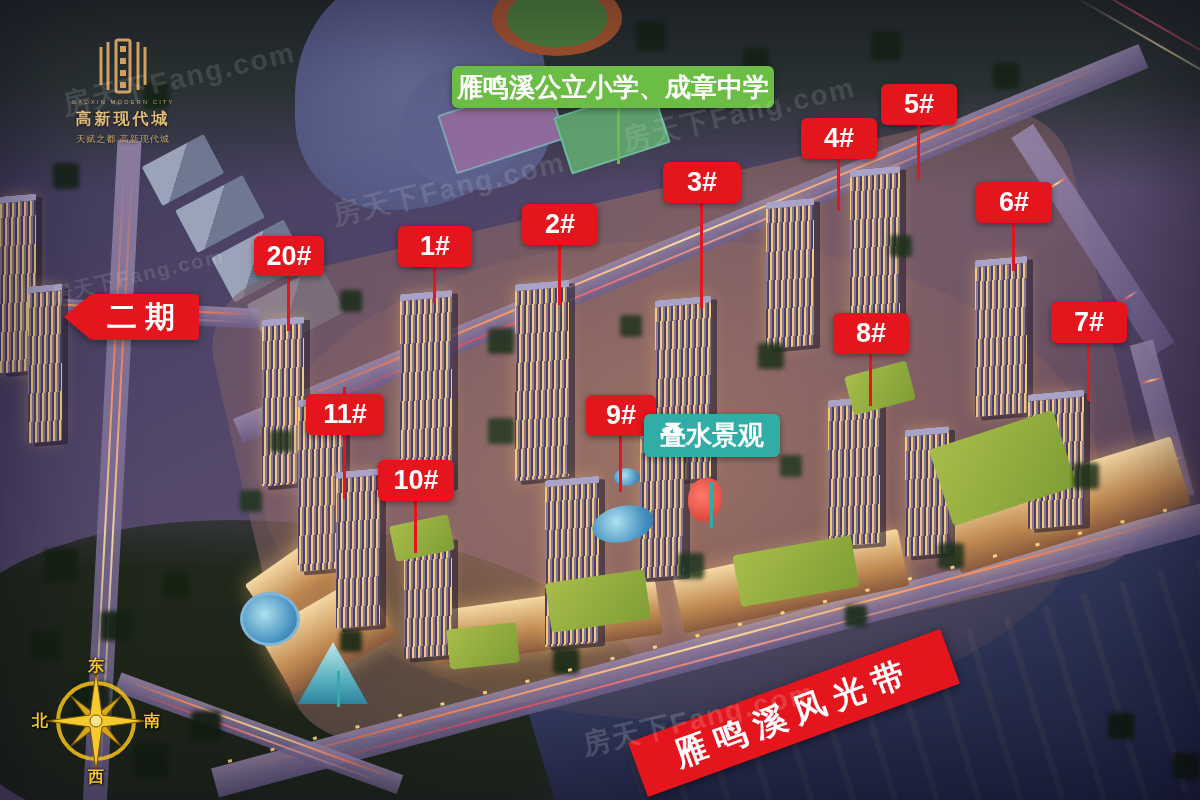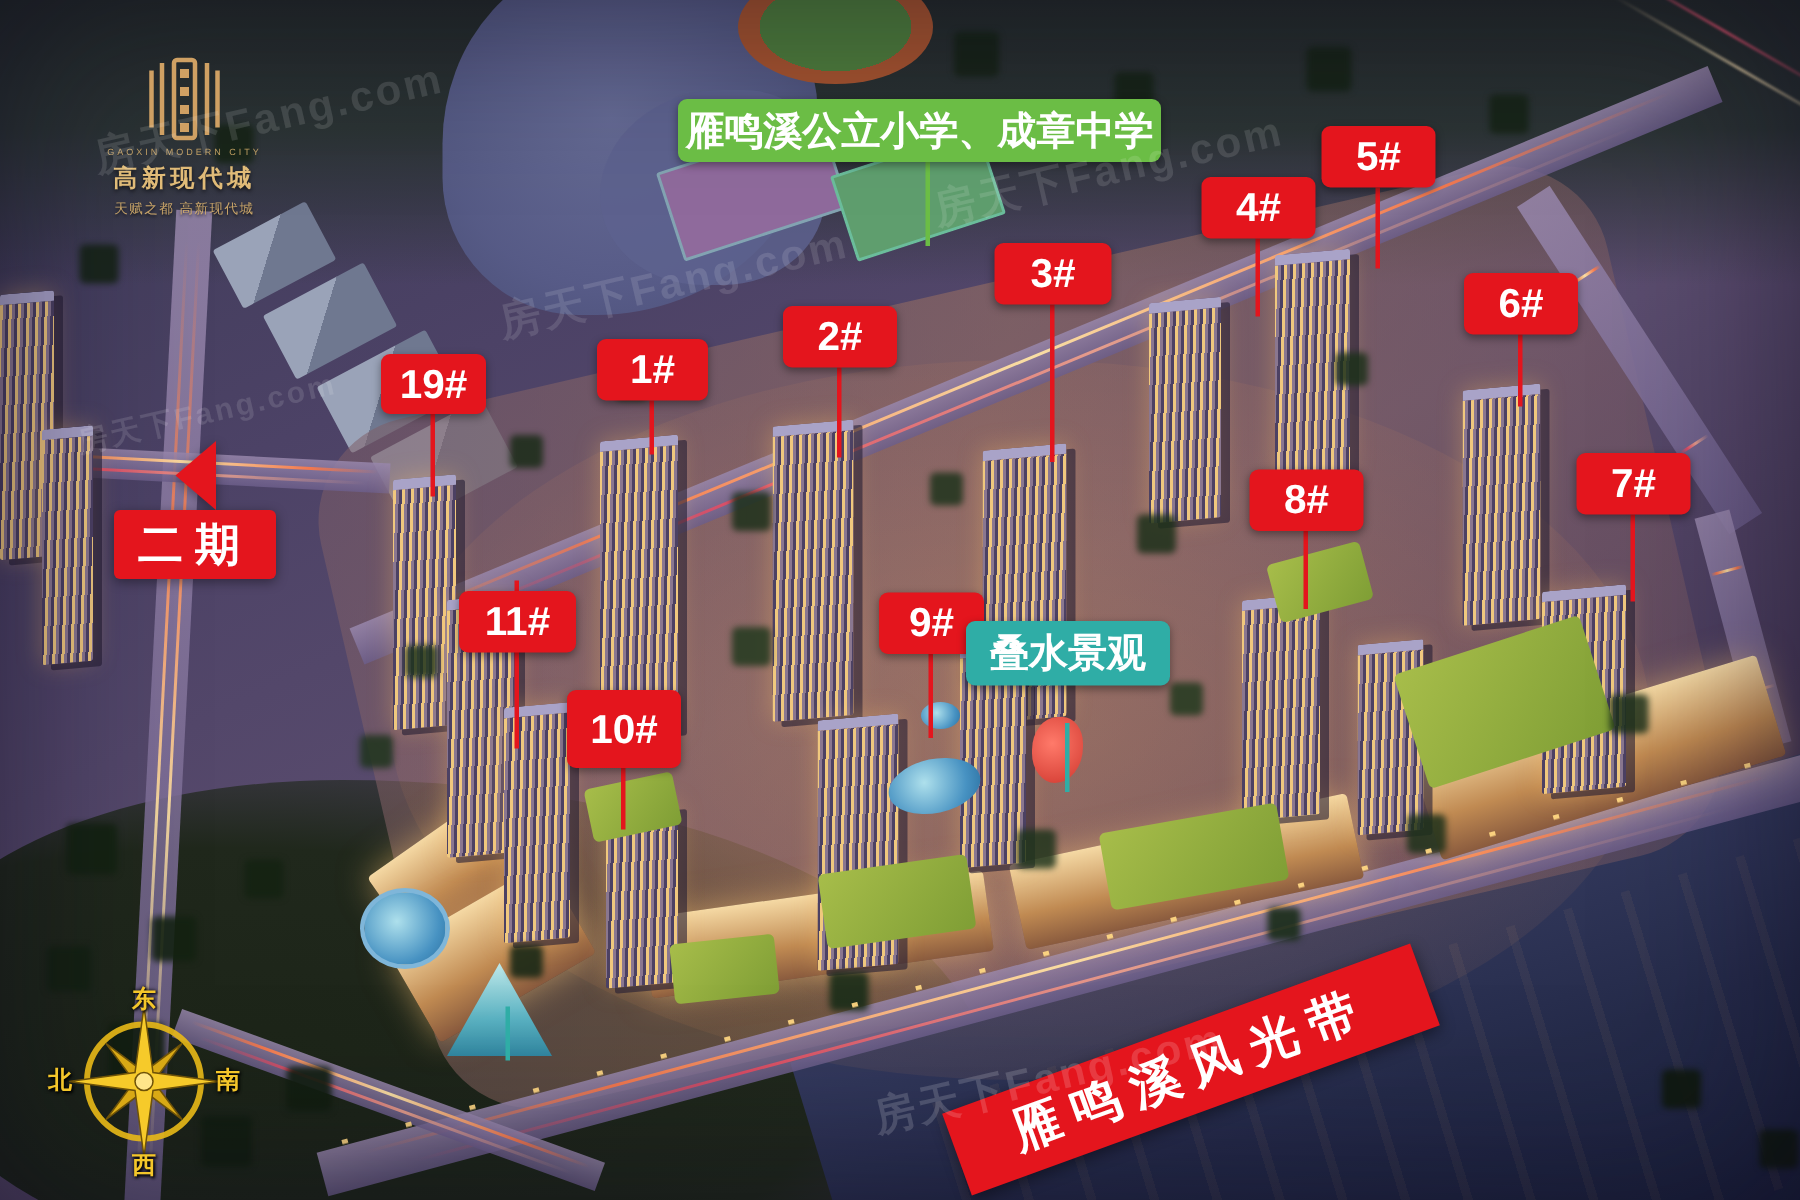--- a/index.html
+++ b/index.html
@@ -57,21 +57,21 @@
   .tag-red{background:#e4151d;font-size:27px;}
   .tag-green{background:#6bbd45;font-size:26px;}
   .tag-teal{background:#2fada6;font-size:26px;}
   .leader{position:absolute;width:3px;z-index:49;}
   .leader-red{background:#e4151d;}
   .leader-green{background:#6bbd45;}
   .leader-teal{background:#2fada6;}
   .banner{position:absolute;left:628px;top:684px;width:332px;height:58px;z-index:55;transform:rotate(-20deg);
     background:#e4151d;color:#fff;font-size:33px;font-weight:bold;letter-spacing:9px;
     display:flex;align-items:center;justify-content:center;box-shadow:0 3px 10px rgba(0,0,0,.45);white-space:nowrap;}
-  .phase2{position:absolute;left:76px;top:294px;z-index:50;display:flex;align-items:center;filter:drop-shadow(0 2px 4px rgba(0,0,0,.4));flex-direction:column;}
+  .phase2{position:absolute;left:64px;top:294px;z-index:50;display:flex;align-items:center;filter:drop-shadow(0 2px 4px rgba(0,0,0,.4));}
   .arrow-head{width:0;height:0;border-top:23px solid transparent;border-bottom:23px solid transparent;border-right:27px solid #e4151d;}
   .arrow-box{background:#e4151d;color:#fff;height:46px;padding:0 16px;font-size:30px;font-weight:bold;
     letter-spacing:8px;display:flex;align-items:center;border-radius:4px;}
   
   .logo{position:absolute;left:48px;top:34px;width:150px;z-index:50;text-align:center;color:#d8b06c;}
   .logo-title{font-size:16px;font-weight:bold;letter-spacing:3px;color:#e0bb78;text-shadow:0 1px 3px rgba(0,0,0,.7);margin-top:4px;white-space:nowrap;}
   .logo-sub{font-size:6px;letter-spacing:2px;opacity:.85;margin-top:1px;}
   .logo-tag{font-size:9px;letter-spacing:1px;opacity:.9;margin-top:3px;white-space:nowrap;text-shadow:0 1px 2px rgba(0,0,0,.7);}
   
   .compass{position:absolute;left:36px;top:658px;width:120px;height:126px;z-index:50;}
@@ -211,25 +211,25 @@
   <div class="tag tag-red" style="left:881px;top:84px;width:76px;height:41px;">5#</div>
   <div class="leader leader-red" style="left:917px;top:125px;height:54px;"></div>
   <div class="tag tag-red" style="left:976px;top:182px;width:76px;height:41px;">6#</div>
   <div class="leader leader-red" style="left:1012px;top:223px;height:48px;"></div>
   <div class="tag tag-red" style="left:1051px;top:302px;width:76px;height:41px;">7#</div>
   <div class="leader leader-red" style="left:1087px;top:343px;height:58px;"></div>
   <div class="tag tag-red" style="left:833px;top:313px;width:76px;height:41px;">8#</div>
   <div class="leader leader-red" style="left:869px;top:354px;height:52px;"></div>
   <div class="tag tag-red" style="left:586px;top:395px;width:70px;height:41px;">9#</div>
   <div class="leader leader-red" style="left:619px;top:436px;height:56px;"></div>
-  <div class="tag tag-red" style="left:378px;top:460px;width:76px;height:52px;">10#</div>
+  <div class="tag tag-red" style="left:378px;top:460px;width:76px;height:41px;">10#</div>
   <div class="leader leader-red" style="left:414px;top:501px;height:52px;"></div>
   <div class="tag tag-red" style="left:306px;top:346px;width:78px;height:41px;margin-top:48px;">11#</div>
   <div class="leader leader-red" style="left:343px;top:387px;height:112px;"></div>
-  <div class="tag tag-red" style="left:254px;top:236px;width:70px;height:40px;">19#</div>
+  <div class="tag tag-red" style="left:254px;top:236px;width:70px;height:40px;">20#</div>
   <div class="leader leader-red" style="left:287px;top:276px;height:55px;"></div>
 
   <div class="tag tag-teal" style="left:644px;top:414px;width:136px;height:43px;">叠水景观</div>
   <div class="leader leader-teal" style="left:710px;top:482px;height:46px;"></div>
   <div class="leader leader-teal" style="left:337px;top:671px;height:36px;"></div>
 
   <div class="banner">雁鸣溪风光带</div>
 
   <div class="compass">
     <svg width="120" height="126" viewBox="0 0 120 126">

